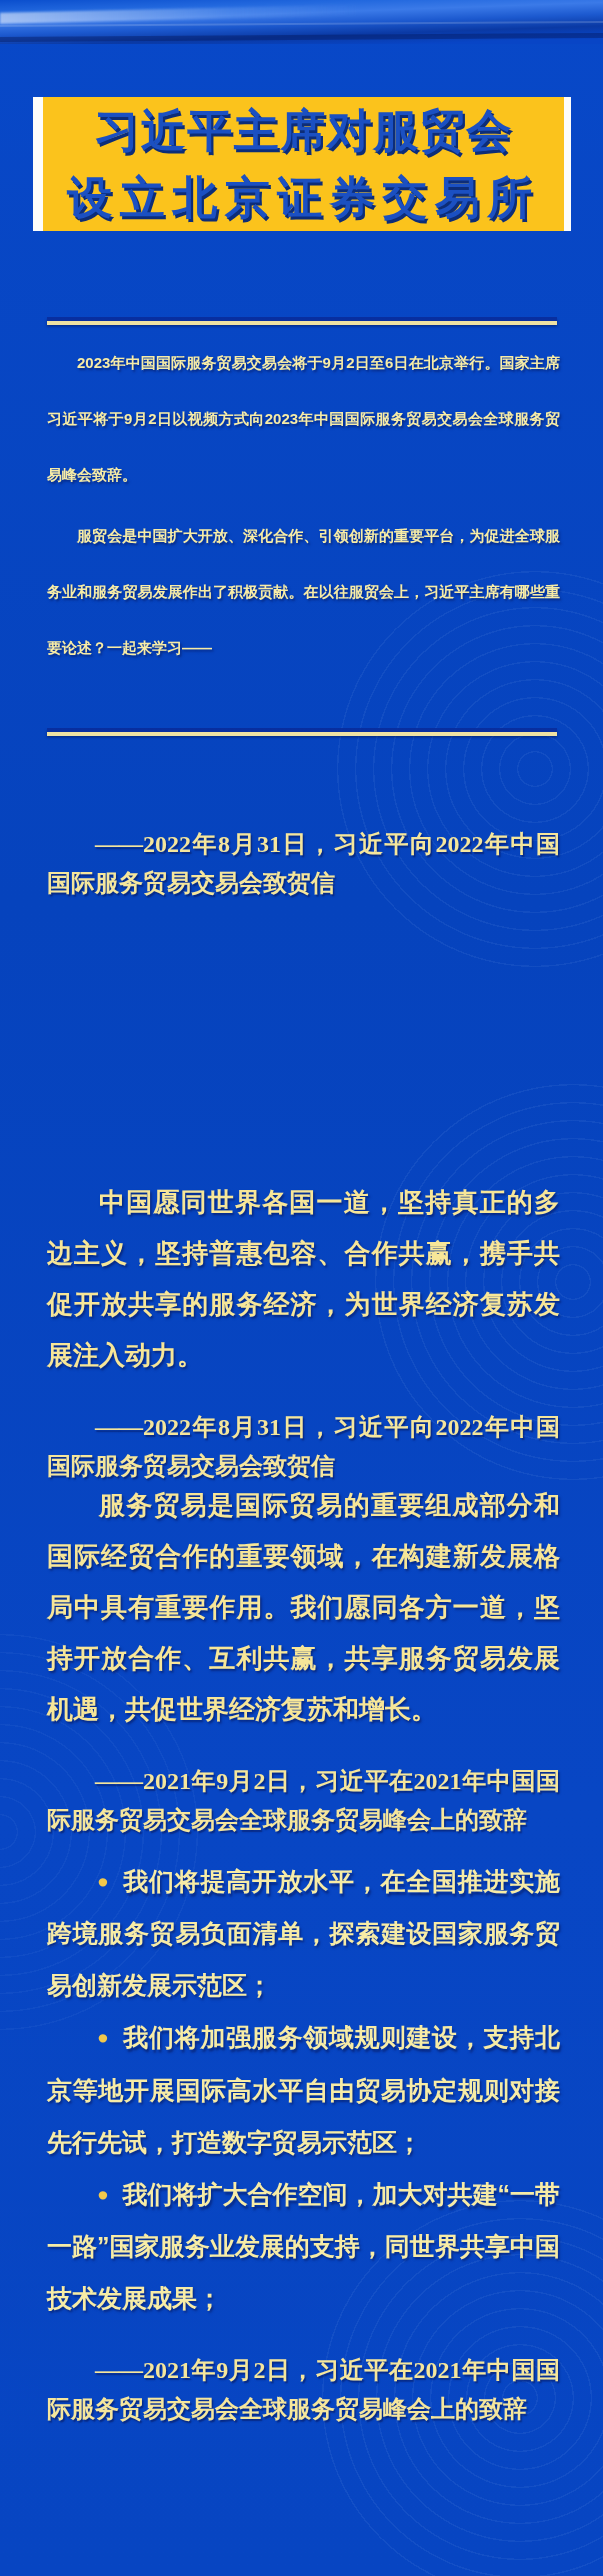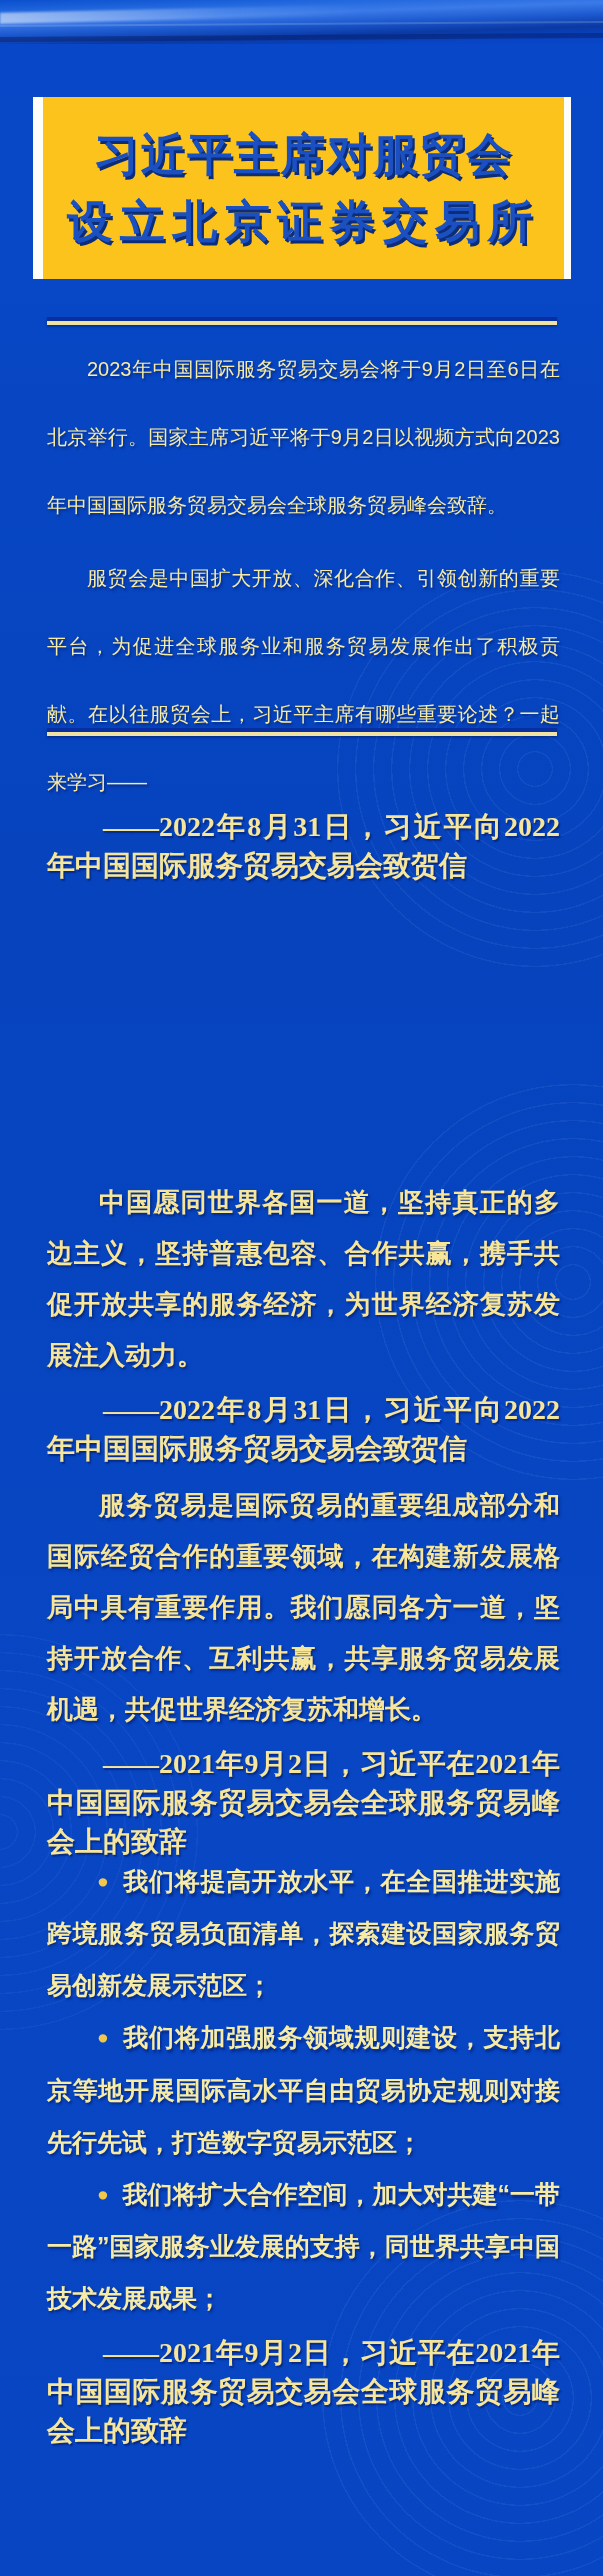--- a/index.html
+++ b/index.html
@@ -42,21 +42,21 @@
     background: repeating-radial-gradient(circle,
       rgba(175,210,255,0) 0 16.6px, rgba(175,210,255,.07) 16.6px 18px);
   }
   .arc-a { right: -143px; top: 558px; }
   .arc-b { right: -181px; top: 1071px; }
   .arc-c { right: -128px; top: 2187px; }
   .arc-d { left: -211px; top: 1621px; opacity: .7; }
 
   
   .title-banner {
-    position: absolute; top: 97px; left: 33px; width: 538px; height: 182px;
+    position: absolute; top: 97px; left: 33px; width: 538px; height: 134px;
     box-sizing: border-box;
     background: #fbc31c;
     border-left: 10.6px solid #fdfdfa;
     border-right: 7.5px solid #fdfdfa;
     display: flex; flex-direction: column; justify-content: center; align-items: center;
     gap: 22.6px;
   }
   .title-line {
     font-size: 45px; font-weight: 900; color: #1b50c2;
     letter-spacing: 1.5px; line-height: 1;
@@ -77,37 +77,37 @@
   
   .textblock { position: absolute; left: 47px; width: 513px; }
   .intro-block { top: 335px; }
   .quote-1 { top: 798px; }
   .quote-2 { top: 1177px; }
   .quote-3 { top: 1480px; }
   .bullets-block { top: 1855px; }
 
   p { margin: 0; }
   .intro-par {
-    font-size: 20px; line-height: 68px; font-weight: 400;
+    font-size: 15px; line-height: 56px; font-weight: 700;
     color: #f7eca6; text-align: justify; text-indent: 2em;
     text-shadow: 1.5px 2.3px 2.3px rgba(6,22,90,.6);
     margin-bottom: 4.5px;
   }
   .quote-text {
     font-family: "Liberation Serif", serif;
     font-size: 26px; line-height: 51px; font-weight: 700;
     color: #f7e698; text-align: justify; text-indent: 2em;
     text-shadow: 1.5px 2.3px 2.3px rgba(6,22,90,.65);
   }
   .attribution {
     font-family: "Liberation Serif", serif;
-    font-size: 28px; line-height: 39px; font-weight: 700;
+    font-size: 24px; line-height: 39px; font-weight: 700;
     color: #f5e69c; text-align: justify; text-indent: 2em;
     text-shadow: 1.5px 1.5px 1.5px rgba(6,22,90,.6);
-    margin-top: 9px;
+    margin-top: 27px;
   }
   .bullet-par {
     font-size: 25px; line-height: 52px; font-weight: 700;
     color: #f7eca6; text-align: justify; text-indent: 2em;
     text-shadow: 1.5px 2.3px 2.3px rgba(6,22,90,.6);
   }
   .bullet-dot {
     color: #f2c84b; font-size: 19.6px; margin-right: 13.6px;
     text-shadow: none; vertical-align: 2.3px;
   }

